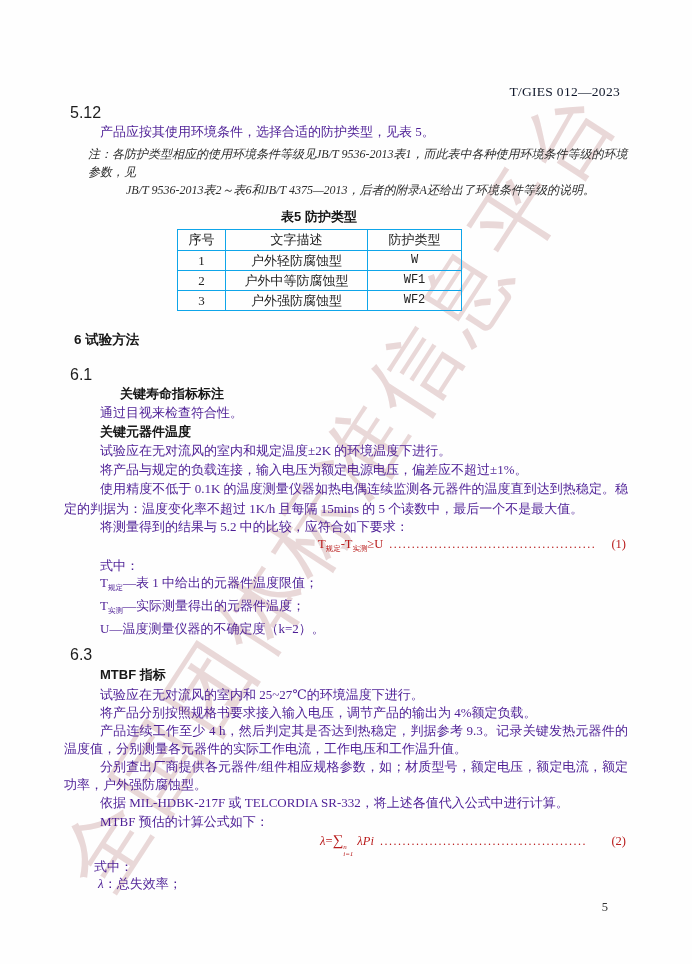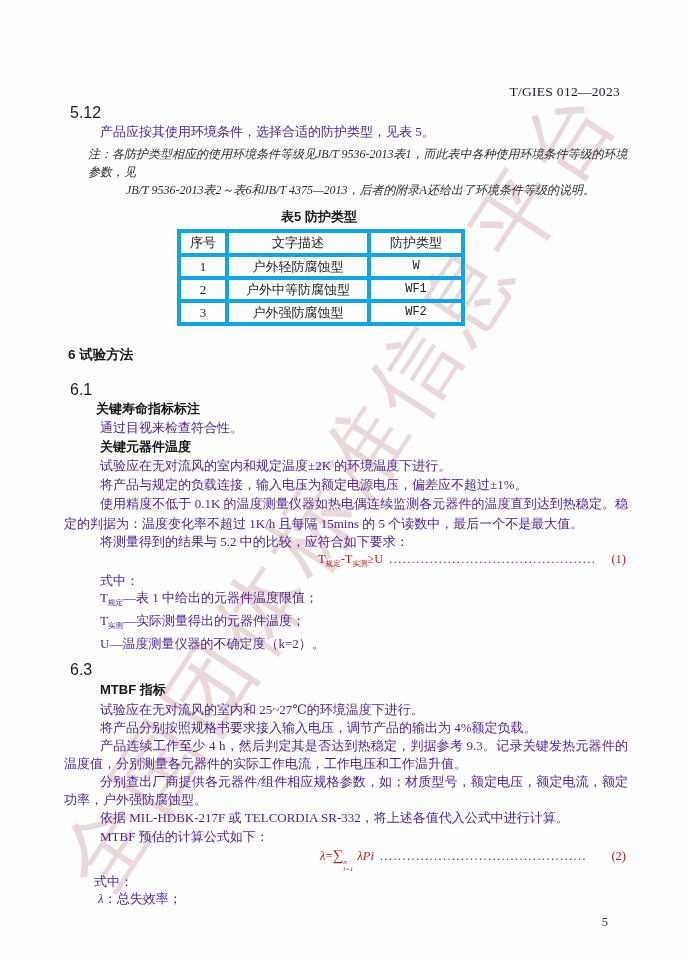--- a/index.html
+++ b/index.html
@@ -74,35 +74,35 @@
   }
   table.tbl{
     margin-top:3px;
     margin-left:113px;
     border-collapse:collapse;
     table-layout:fixed;
     font-size:13px;
     color:#222;
   }
   table.tbl th, table.tbl td{
-    border:4px solid #0ea5e9;
+    border:1px solid #0ea5e9;
     text-align:center;
     font-weight:normal;
     padding:0;
     height:19px;
     line-height:19px;
   }
   table.tbl th{height:20px;line-height:20px;}
   .col-seq{width:48px;}
   .col-desc{width:142px;}
   .col-type{width:94px;}
   .c-mono{font-family:"Liberation Mono","DejaVu Sans Mono",monospace;font-size:12px;}
-  .h6{margin-top:19px;margin-left:4px;line-height:20px;font-size:13.5px;}
+  .h6{margin-top:19px;margin-left:10px;line-height:20px;font-size:13.5px;}
   .n61{margin-top:16px;}
-  .t61{margin-left:32px;line-height:19px;}
+  .t61{margin-left:56px;line-height:19px;}
   .p61{margin-left:36px;line-height:19px;}
   .n62{margin-top:5px;}
   .t62{margin-left:36px;line-height:19px;}
   .para{color:#4c1d95;}
   .pline{margin-left:36px;line-height:19px;}
   .wrap2{
     text-indent:36px;
     line-height:20px;
     text-align:justify;
   }

